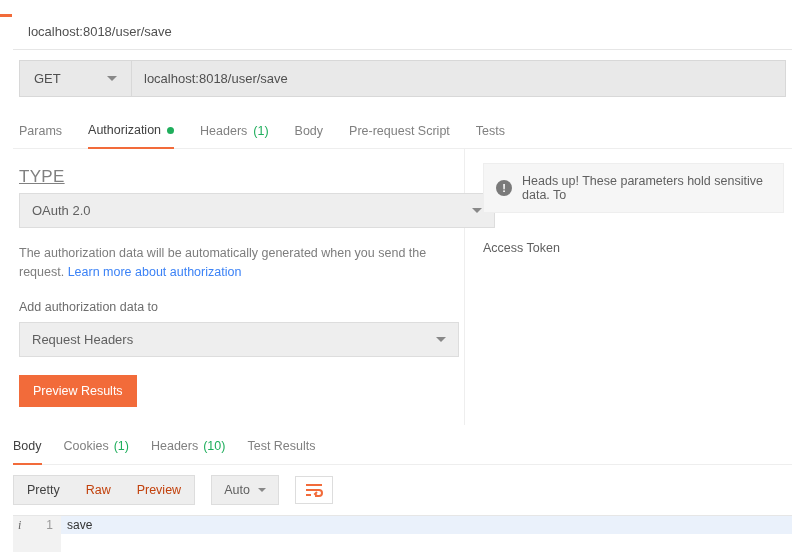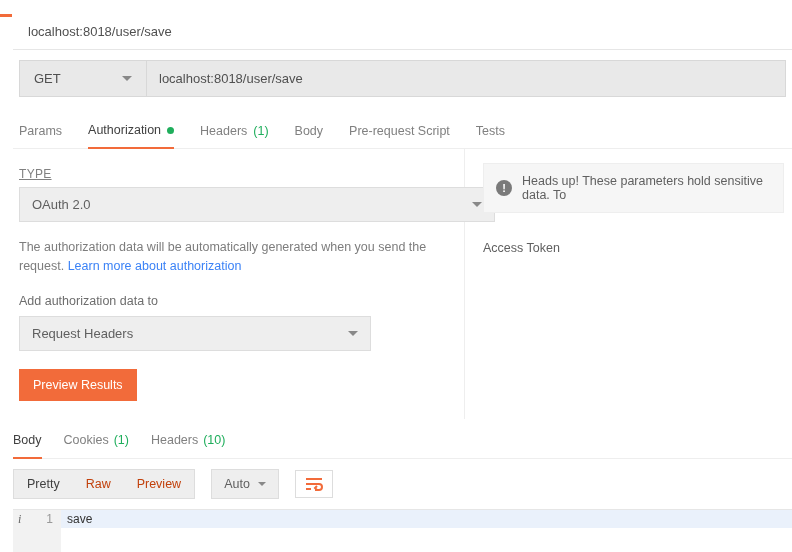--- a/index.html
+++ b/index.html
@@ -5,36 +5,36 @@
 * { box-sizing: border-box; margin: 0; padding: 0; font-family: -apple-system, BlinkMacSystemFont, "Segoe UI", Helvetica, Arial, sans-serif; }
 body { background: #fff; color: #505050; font-size: 13px; width: 792px; height: 552px; overflow: hidden; }
 
 .container { padding-left: 13px; padding-top: 16px; }
 
 .tab-bar { border-bottom: 1px solid #e6e6e6; margin-bottom: 10px; position: relative; }
 .tab-bar::before { content: ""; position: absolute; left: -13px; top: -2px; width: 12px; height: 3px; background: #f26b3a; }
 .tab-title { display: inline-block; padding: 8px 15px 10px 15px; color: #505050; font-size: 13px; }
 
 .request-row { display: flex; gap: 0; margin: 0 6px 18px 6px; }
-.method-select { background: #e9e9e9; border: 1px solid #d8d8d8; padding: 10px 14px; display: flex; align-items: center; justify-content: space-between; width: 128px; cursor: pointer; }
+.method-select { background: #e9e9e9; border: 1px solid #d8d8d8; padding: 10px 14px; display: flex; align-items: center; justify-content: space-between; width: 113px; cursor: pointer; }
 .method-select .label { color: #505050; font-size: 13px; }
 .method-select .caret { width: 0; height: 0; border-left: 5px solid transparent; border-right: 5px solid transparent; border-top: 5px solid #888; }
 .url-input { flex: 1; background: #e9e9e9; border: 1px solid #d8d8d8; border-left: none; padding: 10px 12px; color: #505050; font-size: 13px; }
 
 .subtabs { display: flex; gap: 26px; border-bottom: 1px solid #eee; padding: 0 6px; }
 .subtab { padding: 8px 0 10px 0; color: #808080; cursor: pointer; display: flex; align-items: center; gap: 6px; font-size: 12.5px; }
 .subtab.active { color: #404040; border-bottom: 2px solid #f26b3a; margin-bottom: -1px; }
 .dot-green { width: 7px; height: 7px; border-radius: 50%; background: #1fae5c; display: inline-block; }
 .count-green { color: #1fae5c; }
 
 .two-col { display: flex; }
 .left-col { width: 452px; padding: 18px 10px 18px 6px; border-right: 1px solid #eee; }
 .right-col { flex: 1; padding: 14px 8px 14px 18px; }
 
-.formlabel { text-transform: uppercase; color: #808080; font-size: 12px; letter-spacing: .3px; margin-bottom: 6px; text-decoration: underline; }
+.formlabel { text-transform: uppercase; color: #808080; font-size: 17px; letter-spacing: .3px; margin-bottom: 6px; text-decoration: underline; }
 .select-box { background: #eee; border: 1px solid #ddd; padding: 9px 12px; color: #606060; display: flex; justify-content: space-between; align-items: center; cursor: pointer; width: 476px; }
 .select-box .caret { width: 0; height: 0; border-left: 5px solid transparent; border-right: 5px solid transparent; border-top: 5px solid #888; }
 
 .desc { color: #7d7d7d; margin: 16px 0 6px 0; line-height: 1.5; max-width: 416px; font-size: 12.5px; }
 .desc a { color: #3b82f6; text-decoration: none; }
 
 .sublabel { color: #6d6d6d; margin: 18px 0 8px 0; font-size: 12.5px; }
 
 .btn-orange { background: #f26b3a; color: #fff; border: none; padding: 9px 14px; font-size: 12.5px; cursor: pointer; margin-top: 18px; }
 
@@ -99,21 +99,21 @@
     <div class="left-col">
       <div class="formlabel">TYPE</div>
       <div class="select-box">
         <span>OAuth 2.0</span>
         <span class="caret"></span>
       </div>
       <div class="desc">
         <span>The authorization data will be automatically generated when you send the request. </span><a href="#">Learn more about authorization</a>
       </div>
       <div class="sublabel">Add authorization data to</div>
-      <div class="select-box" style="width:352px">
+      <div class="select-box" style="width:440px">
         <span>Request Headers</span>
         <span class="caret"></span>
       </div>
       <button class="btn-orange">Preview Results</button>
     </div>
 
     <div class="right-col">
       <div class="notice">
         <span class="notice-icon">!</span>
         <span>Heads up! These parameters hold sensitive data. To</span>
@@ -125,20 +125,21 @@
   <div class="resp-tabs">
     <div class="resp-tab active">Body</div>
     <div class="resp-tab">
       <span>Cookies</span>
       <span class="count-green">(1)</span>
     </div>
     <div class="resp-tab">
       <span>Headers</span>
       <span class="count-green">(10)</span>
     </div>
+    <div class="resp-tab">Test Results</div>
   </div>
 
   <div class="resp-toolbar">
     <div class="seg">
       <div class="seg-item active">Pretty</div>
       <div class="seg-item">Raw</div>
       <div class="seg-item">Preview</div>
     </div>
     <div class="auto-dd">
       <span>Auto</span>

